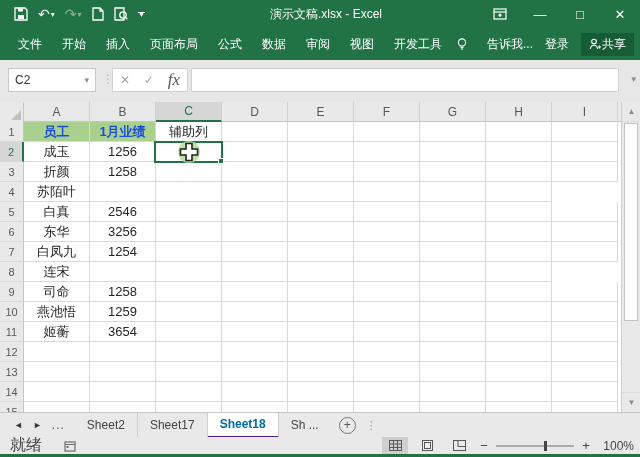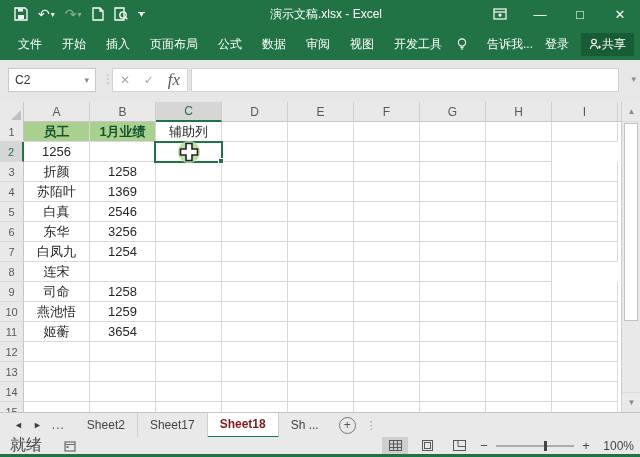--- a/index.html
+++ b/index.html
@@ -40,39 +40,39 @@
   .colheads { position:absolute; left:0; top:102px; width:621px; height:20px; display:flex; background:#e9e9e9; border-bottom:1px solid #c6c6c6; }
   .corner { width:24px; height:20px; background:#e9e9e9; border-right:1px solid #c6c6c6; position:relative; }
   .corner:after { content:""; position:absolute; right:2px; bottom:2px; border-left:10px solid transparent; border-bottom:10px solid #c0c0c0; }
   .colh { width:66px; height:20px; display:flex; align-items:center; justify-content:center; color:#595959; border-right:1px solid #cfcfcf; font-size:12px; }
   .colh.sel { background:#d6d6d6; border-bottom:2px solid #217346; color:#217346; }
   .gridbody { position:absolute; left:0; top:122px; width:621px; height:290px; background:#fff; overflow:hidden; }
   .grow { display:flex; height:20px; }
   .rowh { width:24px; display:flex; align-items:center; justify-content:center; background:#e9e9e9; border-right:1px solid #c6c6c6; border-bottom:1px solid #d9d9d9; color:#595959; font-size:11px; }
   .rowh.sel { background:#d6d6d6; border-right:2px solid #217346; color:#217346; }
   .cell { width:66px; display:flex; align-items:center; justify-content:center; border-right:1px solid #d9d9d9; border-bottom:1px solid #d9d9d9; color:#262626; font-size:13px; overflow:hidden; white-space:nowrap; }
-  .cell.green { background:#a9d08e; color:#14532d; font-weight:bold; }
+  .cell.green { background:#a9d08e; color:#1d4ed8; font-weight:bold; }
   .sel-overlay { position:absolute; left:154px; top:19px; width:69px; height:22px; border:2px solid #217346; background:transparent; }
   .fill-handle { position:absolute; right:-3px; bottom:-3px; width:6px; height:6px; background:#217346; border:1px solid #fff; }
   .cursor-plus { position:absolute; left:50%; top:50%; transform:translate(-50%,-50%); }
 
   
   .vscroll { position:absolute; right:0; top:102px; width:19px; height:310px; background:#e9e9e9; border-left:1px solid #cfcfcf; }
   .vs-up { position:absolute; top:0; left:0; width:19px; height:20px; display:flex; align-items:center; justify-content:center; color:#8a8a8a; font-size:8px; border-bottom:1px solid #dcdcdc; }
   .vs-thumb { position:absolute; top:21px; left:2px; width:14px; height:198px; background:#fff; border:1px solid #c3c3c3; }
   .vs-down { position:absolute; bottom:0; left:0; width:19px; height:20px; display:flex; align-items:center; justify-content:center; color:#8a8a8a; font-size:8px; border-top:1px solid #dcdcdc; }
 
   
   .sheetbar { position:absolute; left:0; top:412px; width:640px; height:25px; background:#e9e9e9; border-top:1px solid #c6c6c6; display:flex; align-items:center; }
   .snav { display:flex; align-items:center; gap:10px; padding:0 10px 0 14px; color:#444; }
   .snav .na { font-size:9px; color:#3c3c3c; }
   .s-ellipsis { color:#555; letter-spacing:1px; }
   .stabs { display:flex; align-items:stretch; height:25px; }
   .stab { display:flex; align-items:center; padding:0 12px; color:#444; border-right:1px solid #cfcfcf; font-size:12px; white-space:nowrap; }
-  .stab.active { background:#fff; color:#7f1d1d; font-weight:bold; border-bottom:2px solid #0f766e; border-right:1px solid #cfcfcf; }
+  .stab.active { background:#fff; color:#0369a1; font-weight:bold; border-bottom:2px solid #4c1d95; border-right:1px solid #cfcfcf; }
   .addsheet { width:17px; height:17px; border:1px solid #777; border-radius:50%; display:flex; align-items:center; justify-content:center; color:#555; font-size:12px; margin-left:8px; line-height:1; }
   .sdots { color:#9a9a9a; margin-left:10px; font-size:11px; }
 
   
   .statusbar { position:absolute; left:0; top:437px; width:640px; height:20px; background:#e9e9e9; border-bottom:3px solid #217346; display:flex; align-items:center; }
   .st-ready { padding-left:10px; color:#444; font-size:16px; }
   .st-macro { margin-left:22px; display:flex; align-items:center; }
   .st-right { position:absolute; right:6px; display:flex; align-items:center; gap:6px; }
   .viewbtn { width:26px; height:17px; display:flex; align-items:center; justify-content:center; }
   .viewbtn.on { background:#cfcfcf; }
@@ -210,20 +210,21 @@
         <div class="cell">辅助列</div>
         <div class="cell"></div>
         <div class="cell"></div>
         <div class="cell"></div>
         <div class="cell"></div>
         <div class="cell"></div>
         <div class="cell"></div>
       </div>
       <div class="grow">
         <div class="rowh sel">2</div>
+        <div class="cell">成玉</div>
         <div class="cell">1256</div>
         <div class="cell"></div>
         <div class="cell"></div>
         <div class="cell"></div>
         <div class="cell"></div>
         <div class="cell"></div>
         <div class="cell"></div>
         <div class="cell"></div>
       </div>
       <div class="grow">
@@ -234,21 +235,20 @@
         <div class="cell"></div>
         <div class="cell"></div>
         <div class="cell"></div>
         <div class="cell"></div>
         <div class="cell"></div>
         <div class="cell"></div>
       </div>
       <div class="grow">
         <div class="rowh">4</div>
         <div class="cell">苏陌叶</div>
-        <div class="cell">1369</div>
         <div class="cell"></div>
         <div class="cell"></div>
         <div class="cell"></div>
         <div class="cell"></div>
         <div class="cell"></div>
         <div class="cell"></div>
         <div class="cell"></div>
       </div>
       <div class="grow">
         <div class="rowh">5</div>

